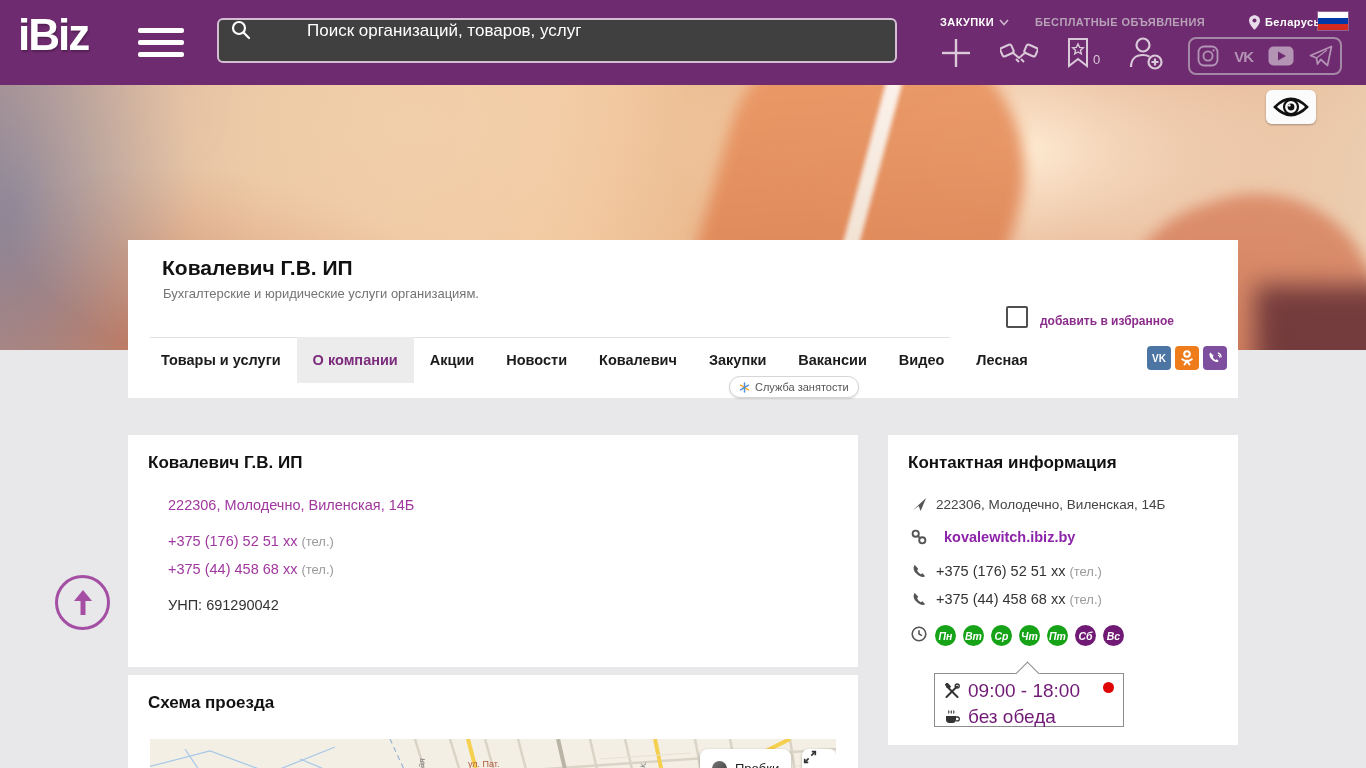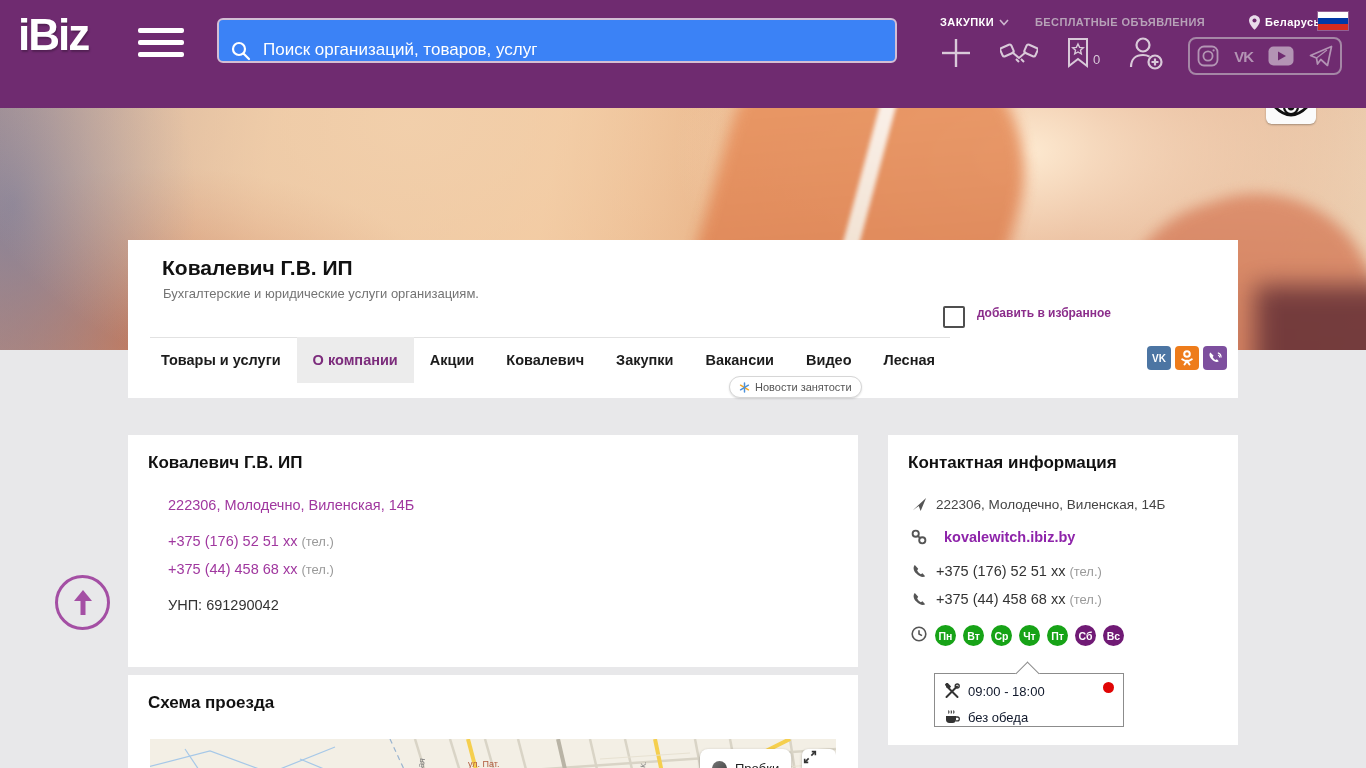--- a/index.html
+++ b/index.html
@@ -1,24 +1,24 @@
 <!DOCTYPE html>
 <html><head>
 <meta charset="utf-8">
 <style>
   html,body{margin:0;padding:0;}
   body{font-family:"Liberation Sans",sans-serif;background:#cfcfd3;}
   .page{position:relative;width:1366px;height:768px;overflow:hidden;background:#e8e8ea;margin:0 auto;}
 
   
-  .header{position:absolute;left:0;top:0;width:1366px;height:108px;background:#6f2b70;z-index:5;}
+  .header{position:absolute;left:0;top:0;width:1366px;height:85px;background:#6f2b70;z-index:5;}
   .logo{position:absolute;left:18px;top:13px;color:#fff;font-size:44px;font-weight:700;letter-spacing:-2px;line-height:1;text-shadow:1px 2px 2px rgba(0,0,0,.25);}
   .burger{position:absolute;left:138px;top:28px;width:46px;cursor:pointer;}
   .burger div{height:5px;background:#fff;border-radius:2px;margin-bottom:7px;}
-  .search{position:absolute;left:217px;top:18px;width:680px;height:45px;background:#3b82f6;border:2px solid #d3bed4;border-radius:6px;display:flex;align-items:flex-end;box-sizing:border-box;}
+  .search{position:absolute;left:217px;top:18px;width:680px;height:45px;background:#404040;border:2px solid #d3bed4;border-radius:6px;display:flex;align-items:flex-start;box-sizing:border-box;gap:44px;}
   .search svg{margin:0 10px 0 12px;flex:0 0 auto;}
   .search input{background:transparent;border:none;outline:none;color:#fff;font-size:17px;width:560px;font-family:"Liberation Sans",sans-serif;}
   .search input::placeholder{color:#fff;opacity:1;}
   .topnav{position:absolute;top:14px;right:0;left:940px;height:16px;display:flex;align-items:center;font-size:11px;font-weight:700;letter-spacing:.4px;color:#fff;}
   .topnav .muted{color:#b7a2b8;}
   .topnav .itm{margin-right:26px;display:flex;align-items:center;cursor:pointer;}
   .flag{position:absolute;right:18px;top:12px;width:30px;height:18px;box-shadow:0 0 0 1px rgba(255,255,255,.25);cursor:pointer;}
   .flag div{height:6px;}
   .hicons{position:absolute;top:36px;left:940px;display:flex;align-items:center;color:#cdb7ce;}
   .hicon{margin-right:28px;cursor:pointer;display:flex;align-items:center;}
@@ -39,21 +39,21 @@
   .hand2{left:1130px;top:110px;width:260px;height:320px;background:linear-gradient(200deg,#dd8a66,#c2664a);border-radius:120px;transform:rotate(-18deg);opacity:.85;}
   .pen{left:840px;top:-40px;width:16px;height:420px;background:linear-gradient(#ffffff,#e8d9c2);transform:rotate(15deg);filter:blur(2px);opacity:.9;}
   .sleeve{left:1255px;top:200px;width:160px;height:160px;background:#5d2a33;filter:blur(12px);opacity:.8;}
   .eye-badge{position:absolute;right:50px;top:5px;width:50px;height:34px;background:#fbfbfb;border-radius:6px;display:flex;align-items:center;justify-content:center;cursor:pointer;box-shadow:0 1px 2px rgba(0,0,0,.3);}
 
   
   .card{position:absolute;background:#fff;z-index:2;}
   .profile-card{left:128px;top:240px;width:1110px;height:158px;}
   .p-title{position:absolute;left:34px;top:16px;font-size:21px;font-weight:700;color:#111;}
   .p-sub{position:absolute;left:35px;top:46px;font-size:13px;color:#737373;}
-  .fav-row{position:absolute;left:815px;top:66px;display:flex;align-items:flex-start;cursor:pointer;}
+  .fav-row{position:absolute;left:878px;top:66px;display:flex;align-items:flex-end;cursor:pointer;}
   .checkbox{width:18px;height:18px;border:2px solid #4f4f4f;border-radius:2px;background:#fff;}
   .fav-label{margin-left:12px;font-size:12px;font-weight:700;color:#8b2d8b;}
   .tabs-divider{position:absolute;left:22px;top:97px;width:800px;border-top:1px solid #e2e2e2;}
   .tabs{position:absolute;left:17px;top:97px;height:46px;display:flex;align-items:stretch;}
   .tab{display:flex;align-items:center;padding:0 16px;font-size:14.5px;font-weight:700;color:#1c1c1c;cursor:pointer;white-space:nowrap;}
   .tab.active{background:#ececec;color:#7c2c7c;}
   .emp-badge{position:absolute;left:601px;top:136px;height:20px;padding:0 9px;border:1px solid #d6d6d6;border-radius:11px;background:#fff;display:flex;align-items:center;font-size:11px;color:#555;box-shadow:0 1px 2px rgba(0,0,0,.12);white-space:nowrap;}
   .emp-badge svg{margin-right:5px;}
   .share-row{position:absolute;left:1015px;top:106px;display:flex;}
   .share-ic{width:24px;height:24px;border-radius:4px;margin-left:4px;display:flex;align-items:center;justify-content:center;color:#fff;cursor:pointer;}
@@ -69,26 +69,26 @@
   .unp{position:absolute;left:40px;top:162px;font-size:14.5px;color:#333;}
 
   .contact-card{left:888px;top:435px;width:350px;height:310px;}
   .crow{position:absolute;left:22px;display:flex;align-items:center;}
   .crow .ic{width:18px;display:flex;justify-content:center;flex:0 0 18px;}
   .crow .txt{margin-left:8px;font-size:13.5px;color:#444;}
   .weblink{margin-left:16px;font-size:14.5px;font-weight:700;color:#8e24aa;cursor:pointer;}
   .cphone{margin-left:8px;font-size:14.5px;color:#333;}
   .cphone .sfx{color:#9a9a9a;font-size:13px;}
   .days{position:absolute;left:47px;top:190px;display:flex;}
-  .day{width:21px;height:21px;border-radius:50%;margin-right:7px;color:#fff;font-size:10.5px;font-weight:700;display:flex;align-items:center;justify-content:center;cursor:pointer;}
+  .day{width:21px;height:21px;border-radius:50%;margin-right:7px;color:#fff;font-size:10.5px;font-weight:700;display:flex;align-items:center;justify-content:center;cursor:pointer;font-style:italic;}
   .day.open{background:#17a317;}
   .day.closed{background:#701a75;}
   .sched-tip{position:absolute;left:46px;top:238px;width:188px;height:52px;border:1px solid #8c8c8c;background:#fff;}
   .sched-tip .caret{position:absolute;left:84px;top:-9px;width:16px;height:16px;background:#fff;border-left:1px solid #8c8c8c;border-top:1px solid #8c8c8c;transform:rotate(45deg);}
-  .tip-row{display:flex;align-items:center;height:26px;padding-left:8px;font-size:13px;color:#0f172a;}
+  .tip-row{display:flex;align-items:center;height:26px;padding-left:8px;font-size:19px;color:#701a75;}
   .tip-row .t-ic{width:18px;display:flex;justify-content:center;margin-right:7px;}
   .red-dot{position:absolute;right:9px;top:8px;width:11px;height:11px;border-radius:50%;background:#e00505;}
 
   .map-card{left:128px;top:675px;width:730px;height:200px;}
   .map{position:absolute;left:22px;top:64px;width:686px;height:130px;background:#f3efe5;overflow:hidden;}
   .map svg{position:absolute;left:0;top:0;}
   .street-v{position:absolute;font-size:9px;color:#7d7d7d;transform:rotate(-80deg);transform-origin:left top;}
   .street-h{position:absolute;font-size:9px;color:#b05a3c;}
   .traffic-btn{position:absolute;left:550px;top:10px;height:38px;padding:0 12px;background:#fff;border-radius:8px;box-shadow:0 1px 3px rgba(0,0,0,.3);display:flex;align-items:center;font-size:13px;color:#222;cursor:pointer;}
   .traffic-btn .dot{width:15px;height:15px;border-radius:50%;background:linear-gradient(135deg,#777,#3d3d3d);margin-right:8px;}
@@ -217,36 +217,37 @@
     <div class="fav-row">
       <span class="checkbox"></span>
       <span class="fav-label">добавить в избранное</span>
     </div>
 
     <div class="tabs-divider"></div>
     <div class="tabs">
       <span class="tab">Товары и услуги</span>
       <span class="tab active">О компании</span>
       <span class="tab">Акции</span>
+      <span class="tab">Новости</span>
       <span class="tab">Ковалевич</span>
       <span class="tab">Закупки</span>
       <span class="tab">Вакансии</span>
       <span class="tab">Видео</span>
       <span class="tab">Лесная</span>
     </div>
 
     <div class="emp-badge">
       <svg width="11" height="11" viewBox="0 0 12 12">
           <g stroke-width="1.6" stroke-linecap="round">
             <line x1="6" y1="1" x2="6" y2="11" stroke="#4a90d9"></line>
             <line x1="1.7" y1="3.5" x2="10.3" y2="8.5" stroke="#f5a623"></line>
             <line x1="1.7" y1="8.5" x2="10.3" y2="3.5" stroke="#4a90d9"></line>
           </g>
         </svg>
-      <span>Новости занятости</span>
+      <span>Служба занятости</span>
     </div>
 
     <div class="share-row">
       <span class="share-ic share-vk">VK</span>
       <span class="share-ic share-ok">
         <svg width="14" height="16" viewBox="0 0 14 16">
             <g stroke="#fff" stroke-width="2" fill="none" stroke-linecap="round">
               <circle cx="7" cy="4" r="2.8"></circle>
               <path d="M2.2 9.3 q4.8 3.6 9.6 0"></path>
               <path d="M4.5 14.5 l2.5 -3.5 2.5 3.5"></path>

